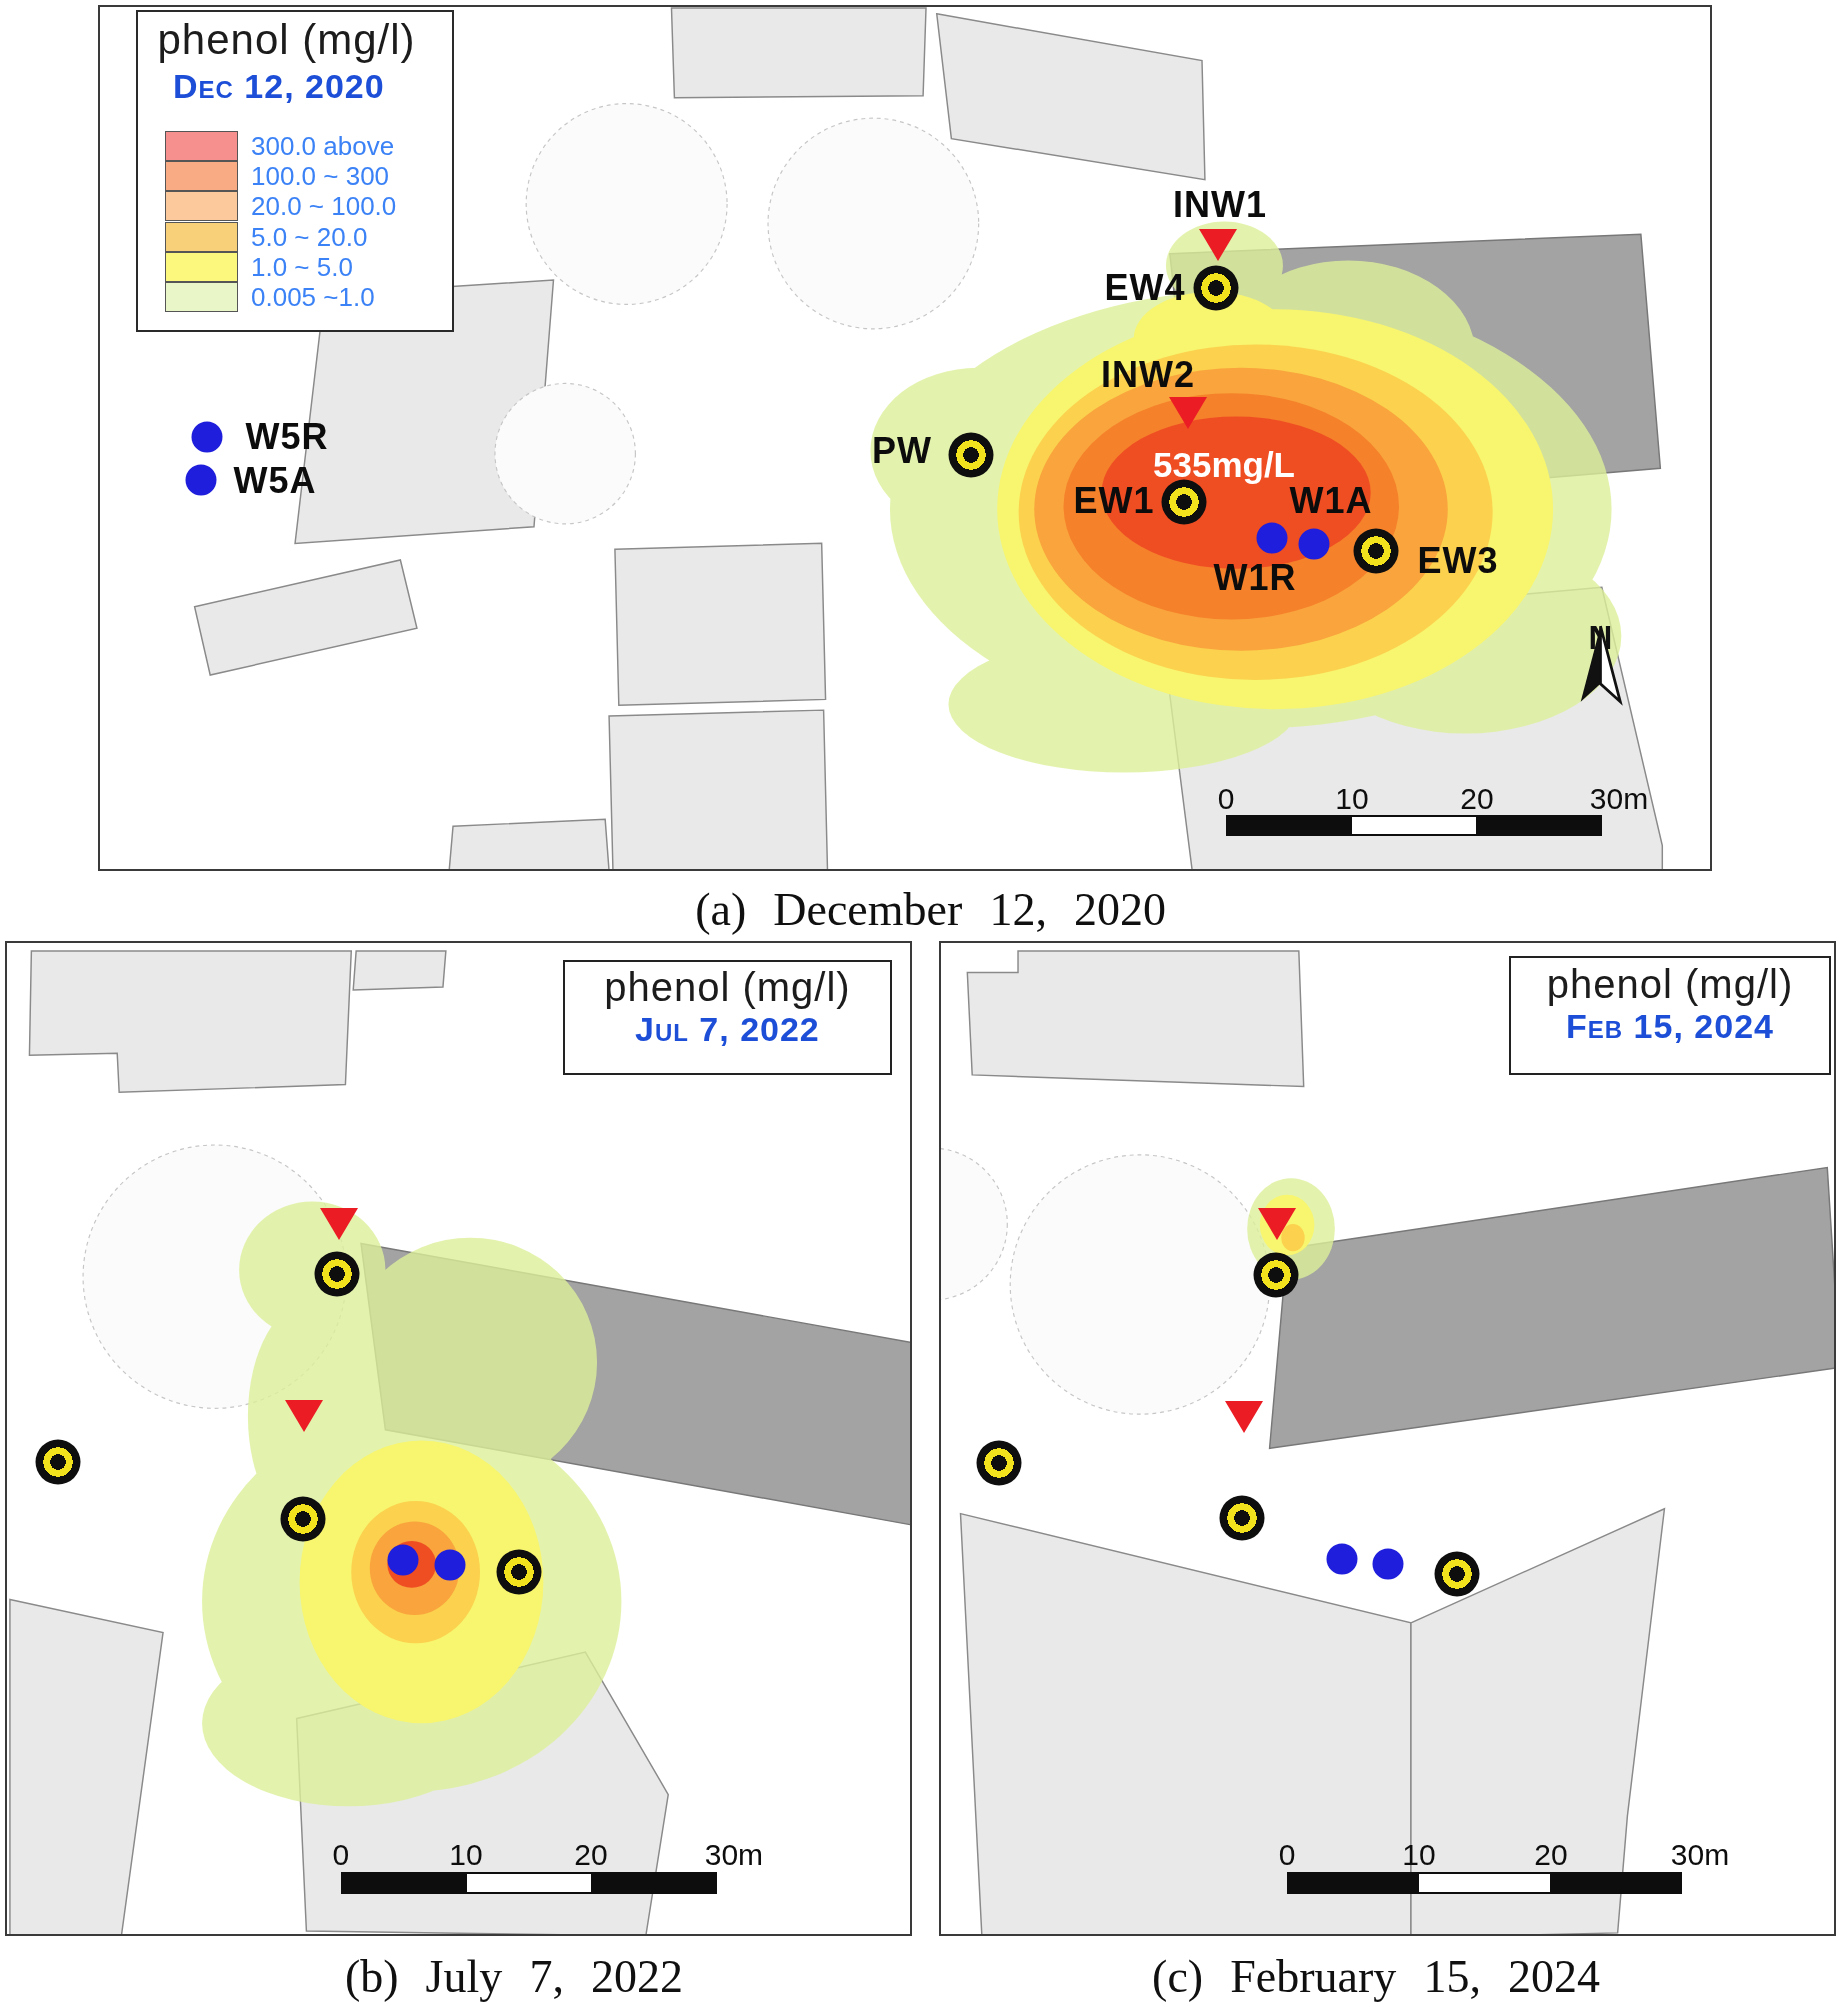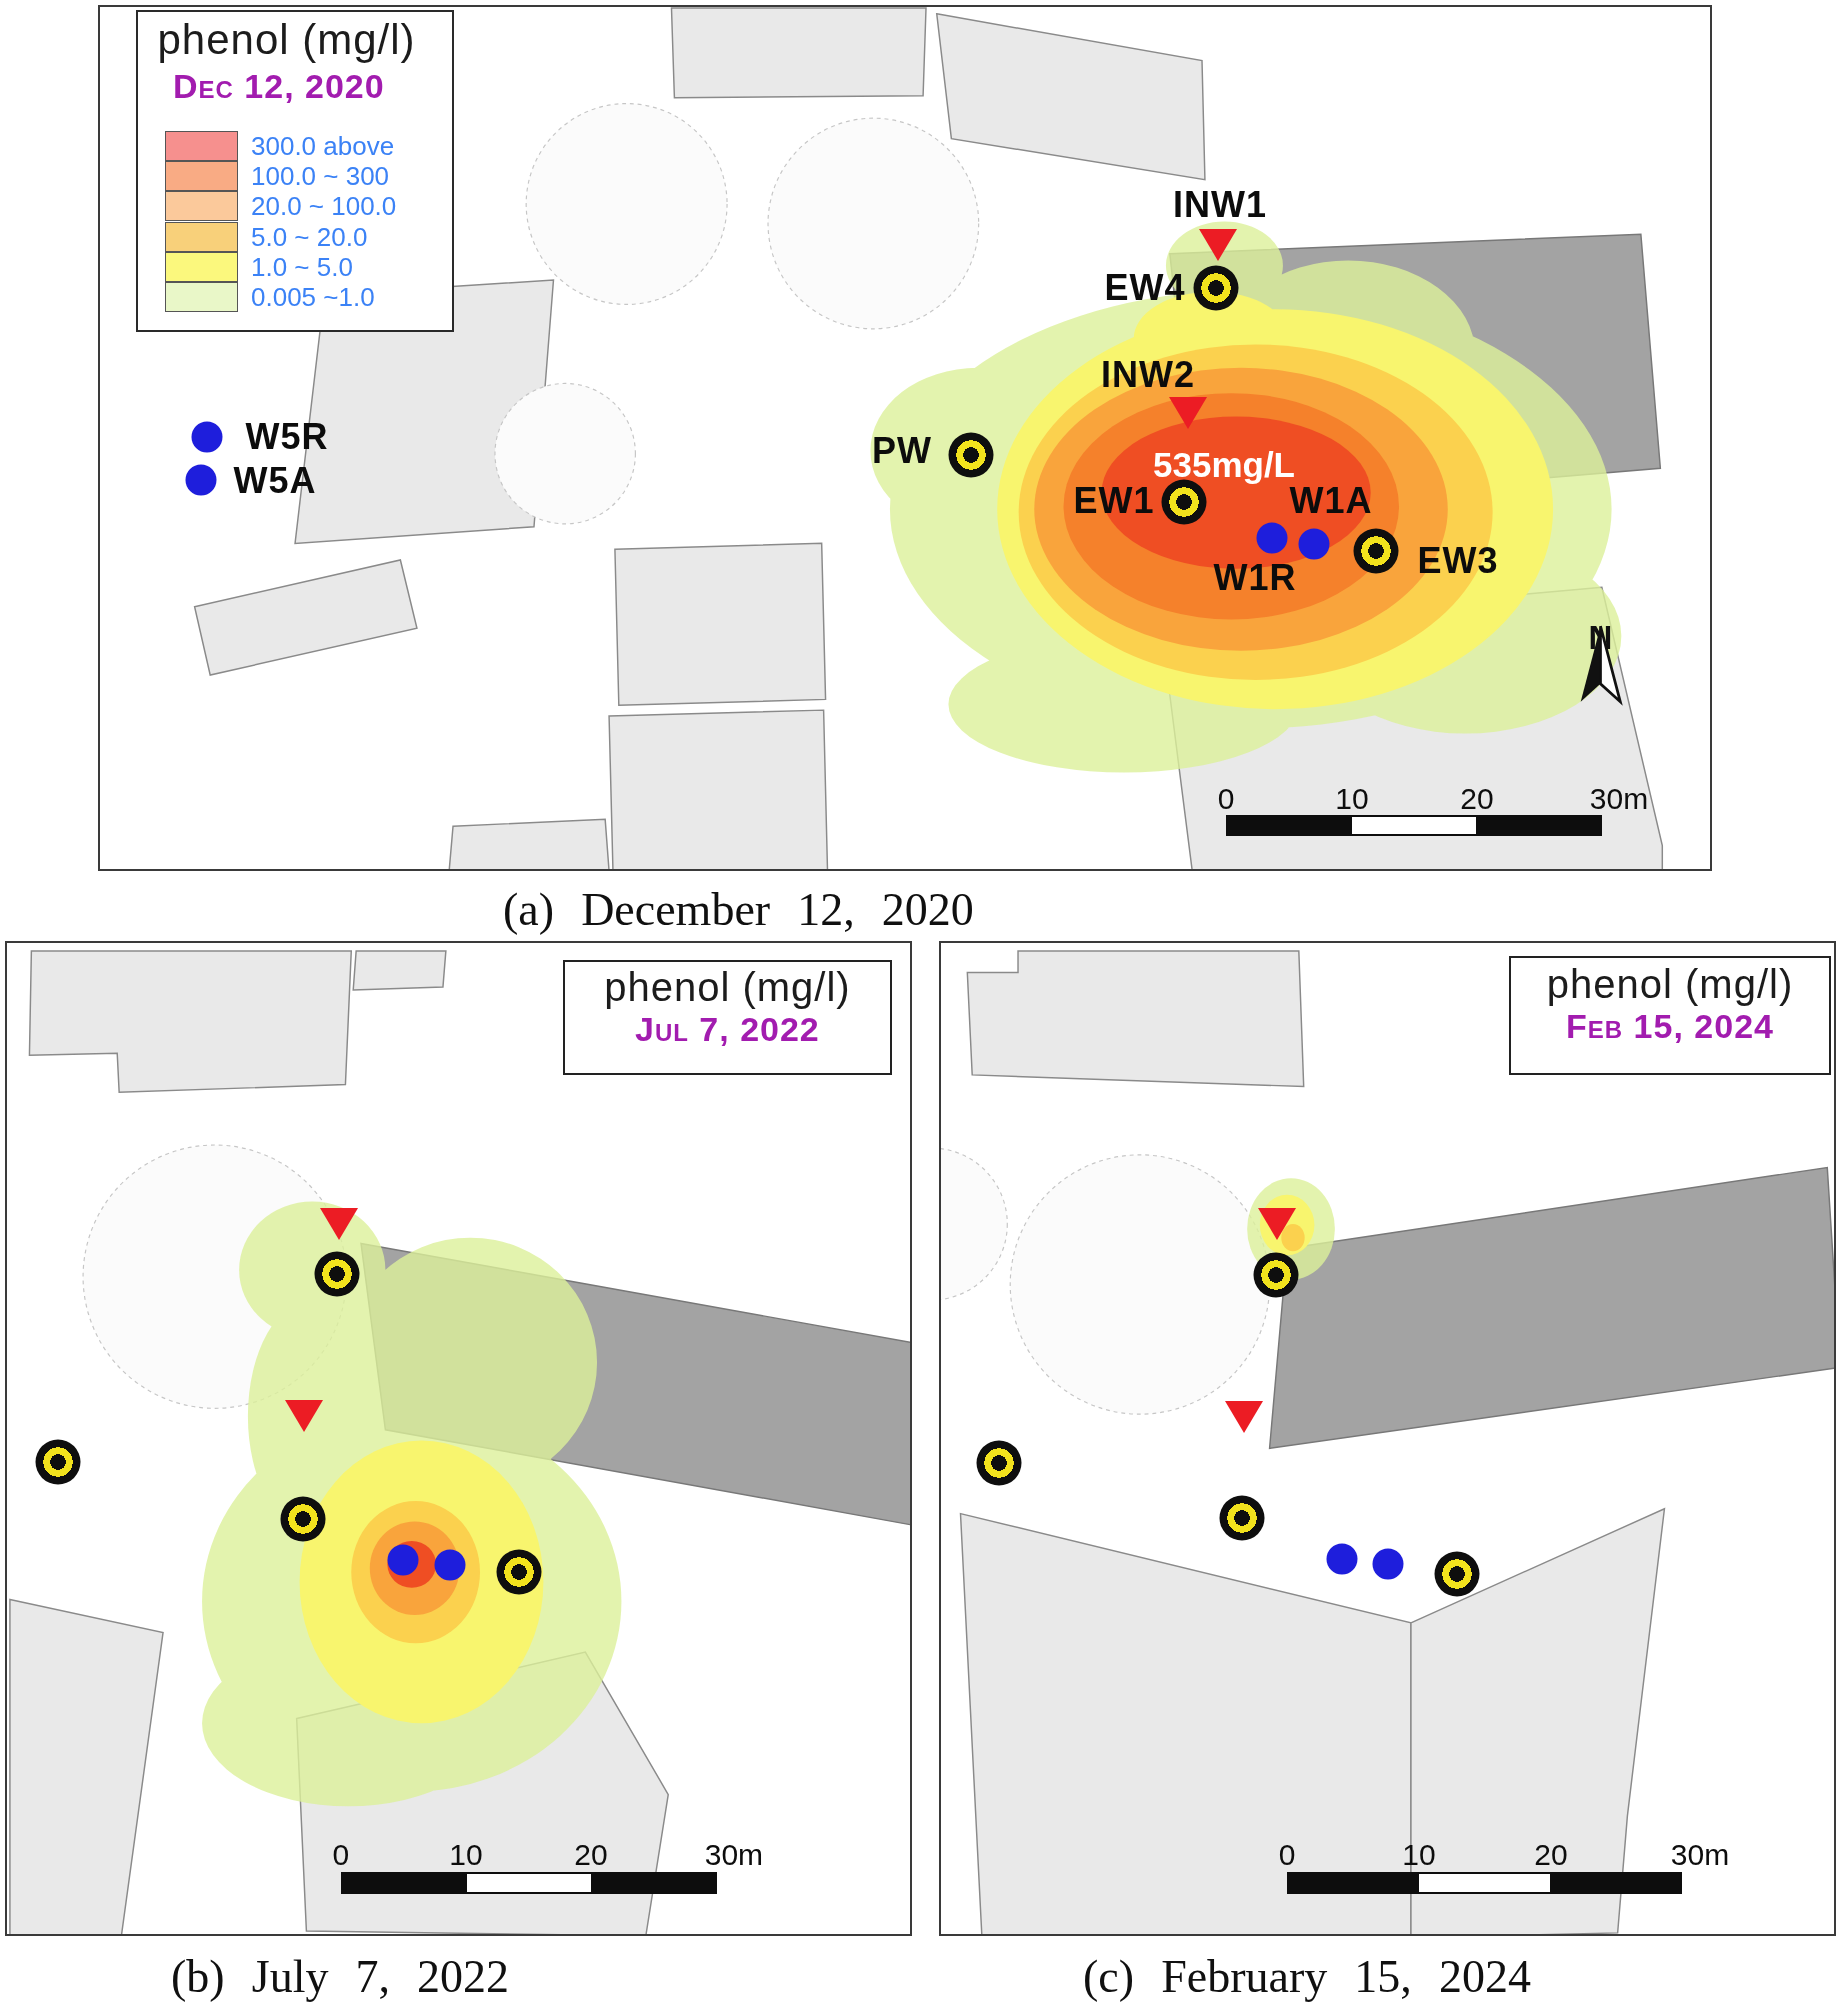--- a/index.html
+++ b/index.html
@@ -11,36 +11,36 @@
           color:#0c0c0c;white-space:nowrap;letter-spacing:1px;}
   .peak{position:absolute;transform:translate(-50%,-50%);font-weight:700;font-size:35px;color:#fff;white-space:nowrap;}
   .well{position:absolute;transform:translate(-50%,-50%);width:45px;height:45px;border-radius:50%;
         background:radial-gradient(circle,#0e0e0e 0 7.8px,#f2e21d 7.8px 14.6px,#0e0e0e 14.6px 22.4px);}
   .tri{position:absolute;transform:translate(-50%,-50%);width:0;height:0;
        border-left:19.5px solid transparent;border-right:19.5px solid transparent;border-top:32px solid #ec1c24;}
   .bdot{position:absolute;transform:translate(-50%,-50%);width:31px;height:31px;border-radius:50%;background:#1e1edc;}
   .legendbox{position:absolute;left:36px;top:2.9px;width:318px;height:322px;background:#fff;
              border:2px solid #2a2a2a;box-sizing:border-box;}
   .legendbox .ltitle{position:absolute;left:19.5px;top:3.9px;font-size:42px;color:#1c1c1c;letter-spacing:1px;}
-  .ldate{font-variant:small-caps;font-weight:700;font-size:34px;color:#a21caf;letter-spacing:1px;}
+  .ldate{font-variant:small-caps;font-weight:700;font-size:34px;color:#1d4ed8;letter-spacing:1px;}
   .legendbox .ldate{position:absolute;left:35px;top:55px;}
   .lrow{position:absolute;left:27px;width:283px;height:30px;}
   .lswatch{position:absolute;left:0;top:0;width:73px;height:30px;border:1px solid #555;box-sizing:border-box;}
   .llabel{position:absolute;left:86px;top:50%;transform:translateY(-50%);font-size:26px;color:#3b82f6;white-space:nowrap;}
   .titlebox{position:absolute;background:#fff;border:2px solid #222;box-sizing:border-box;text-align:center;}
   .titlebox .ttitle{font-size:40px;color:#1c1c1c;letter-spacing:1px;margin-top:3.9px;}
   .sbar{position:absolute;display:flex;height:21.5px;border:2px solid #0d0d0d;box-sizing:border-box;background:#fff;}
   .sb{flex:1;height:100%;}
   .sb.k{background:#0d0d0d;}
   .sb.w{background:#fff;}
   .slab{position:absolute;transform:translateX(-50%);font-size:30px;color:#0d0d0d;white-space:nowrap;}
   .north{position:absolute;text-align:center;}
   .north .nl{font-weight:700;font-size:33px;color:#111;}
   .caption{position:absolute;font-family:"Liberation Serif",serif;font-size:46px;color:#101010;
-           text-align:left;word-spacing:15.6px;white-space:nowrap;}
+           text-align:right;word-spacing:15.6px;white-space:nowrap;}
   
   .bl{fill:#e9e9e9;stroke:#8a8a8a;stroke-width:1.5;}
   .bd{fill:#a3a3a3;stroke:#787878;stroke-width:1.5;}
   .tank{fill:#fbfbfb;stroke:#c6c6c6;stroke-width:1.2;stroke-dasharray:4 4;}
   .pg{fill:#dcf09a;fill-opacity:.8;}
   .py{fill:#f8f56e;}
   .pgold{fill:#fbd14e;}
   .po{fill:#f9a43c;}
   .pd{fill:#f5812b;}
   .pr{fill:#ef4e23;}

